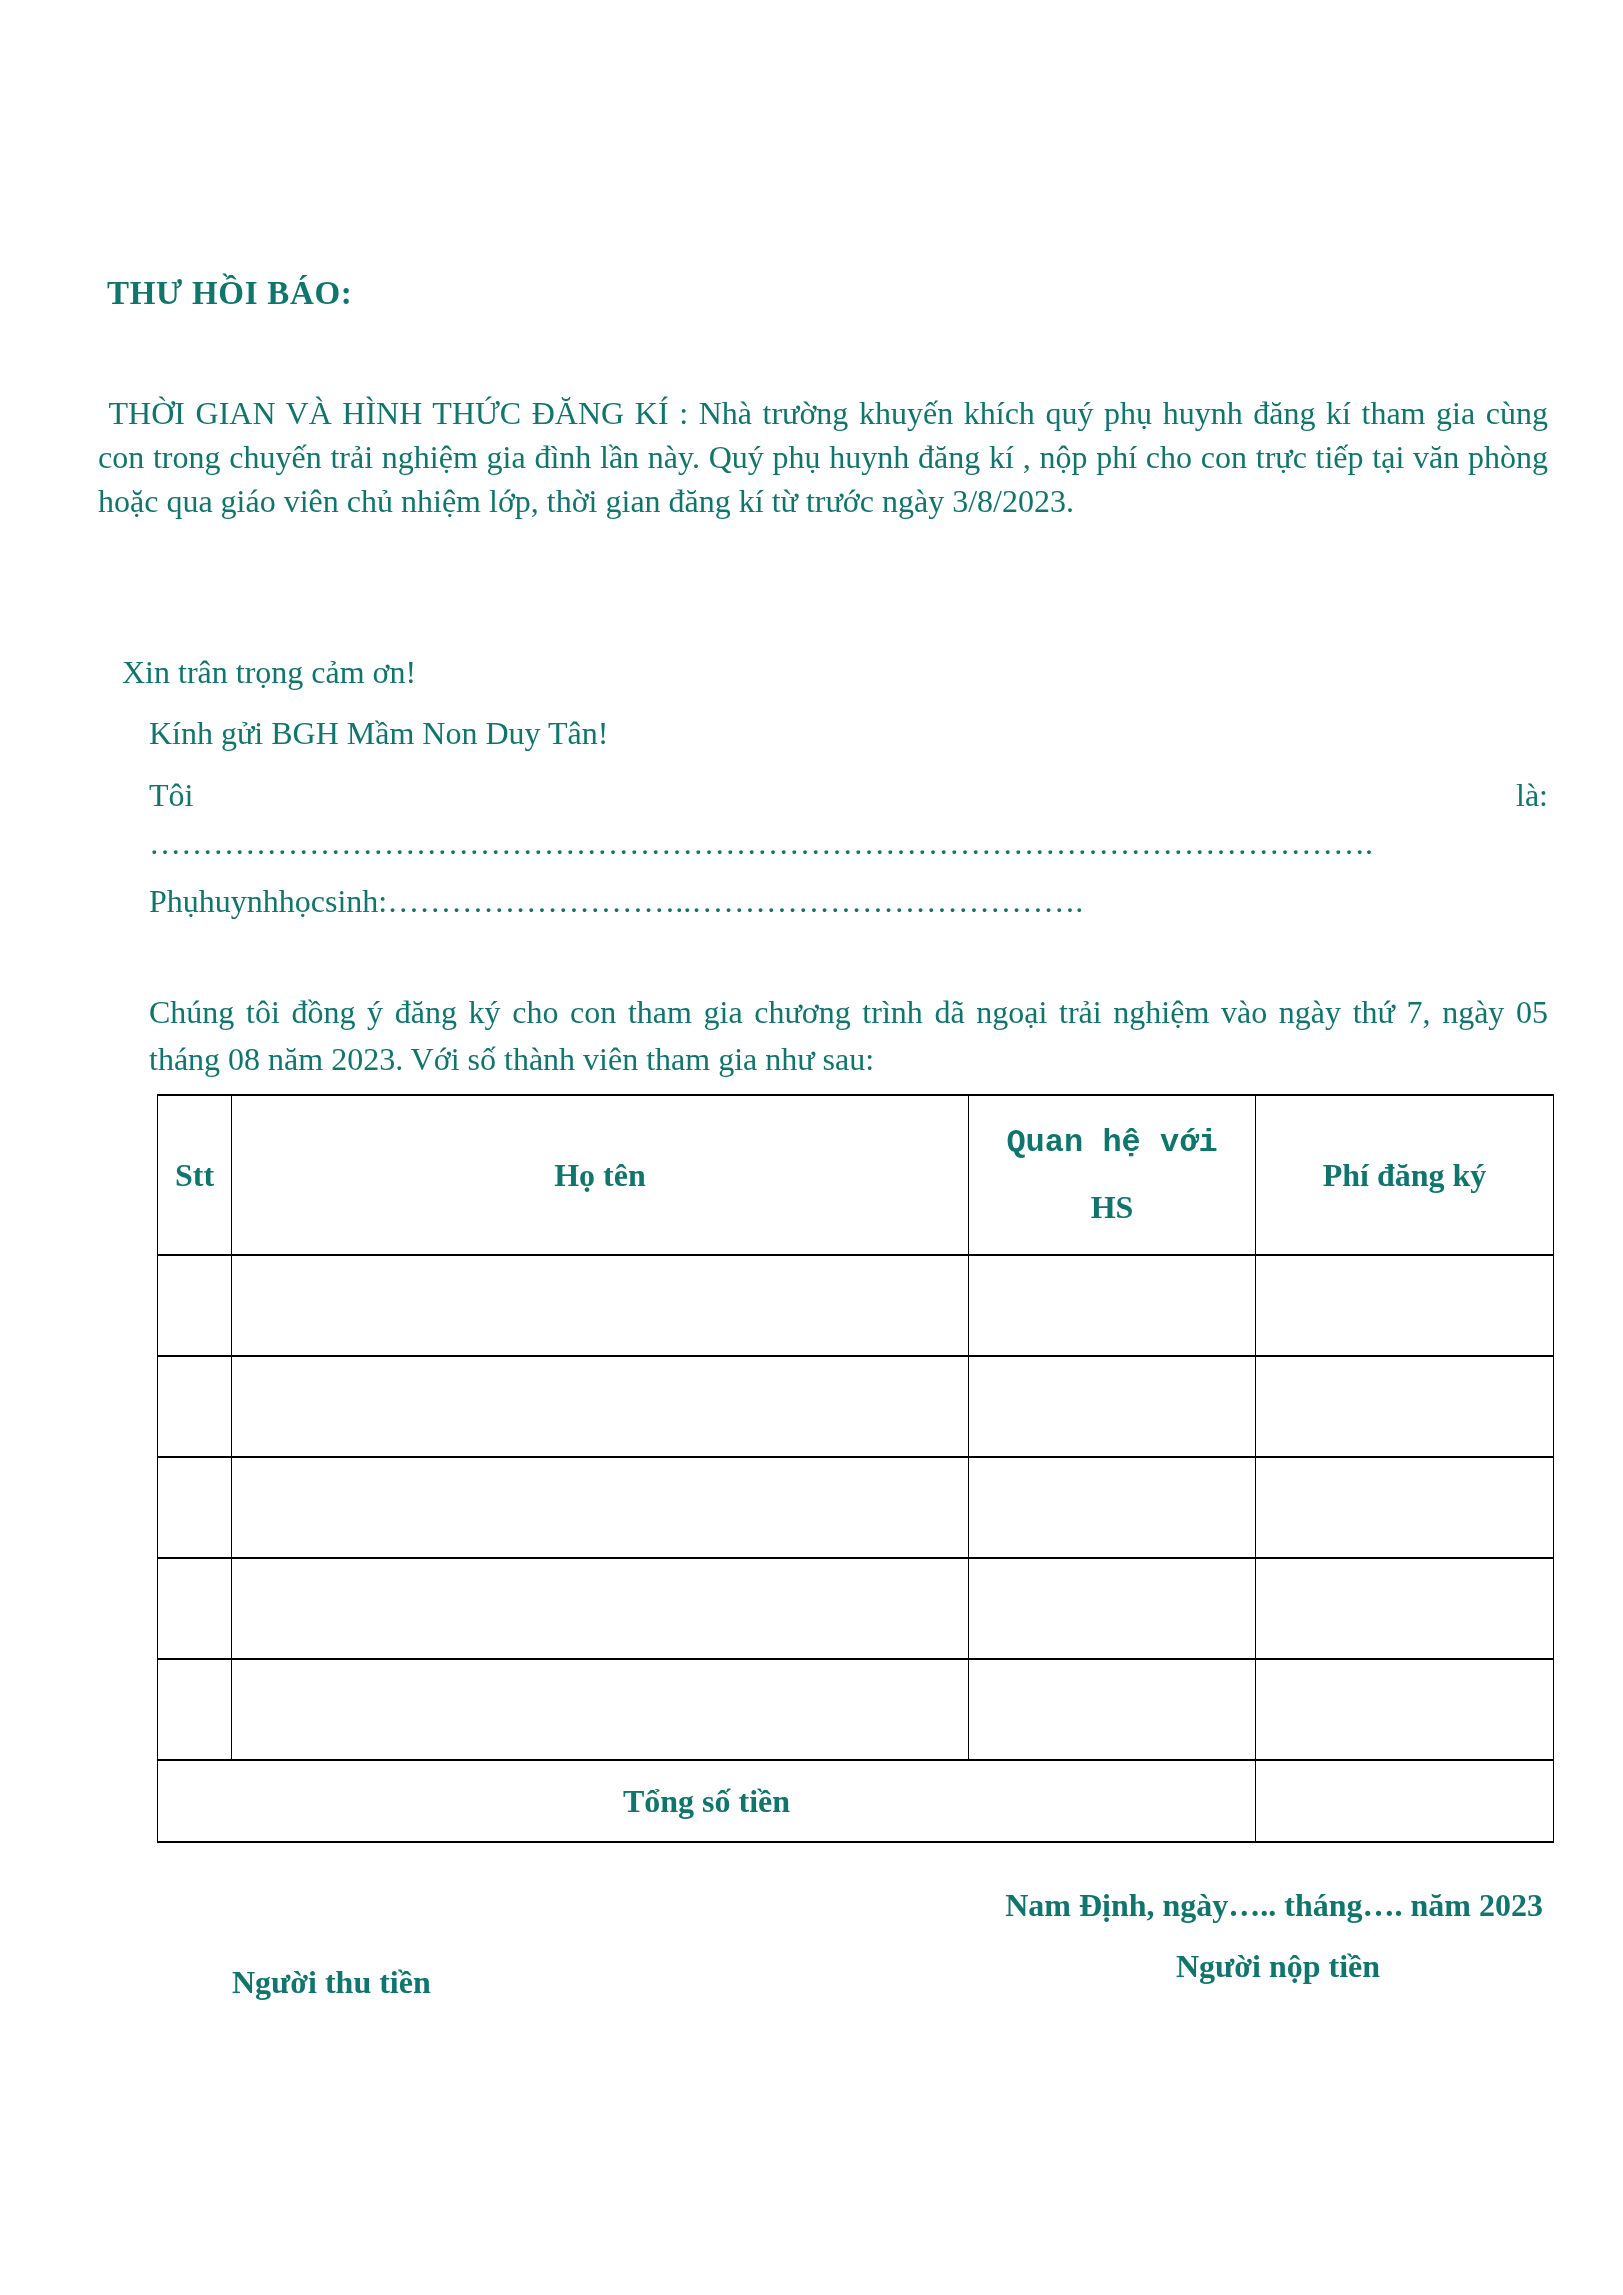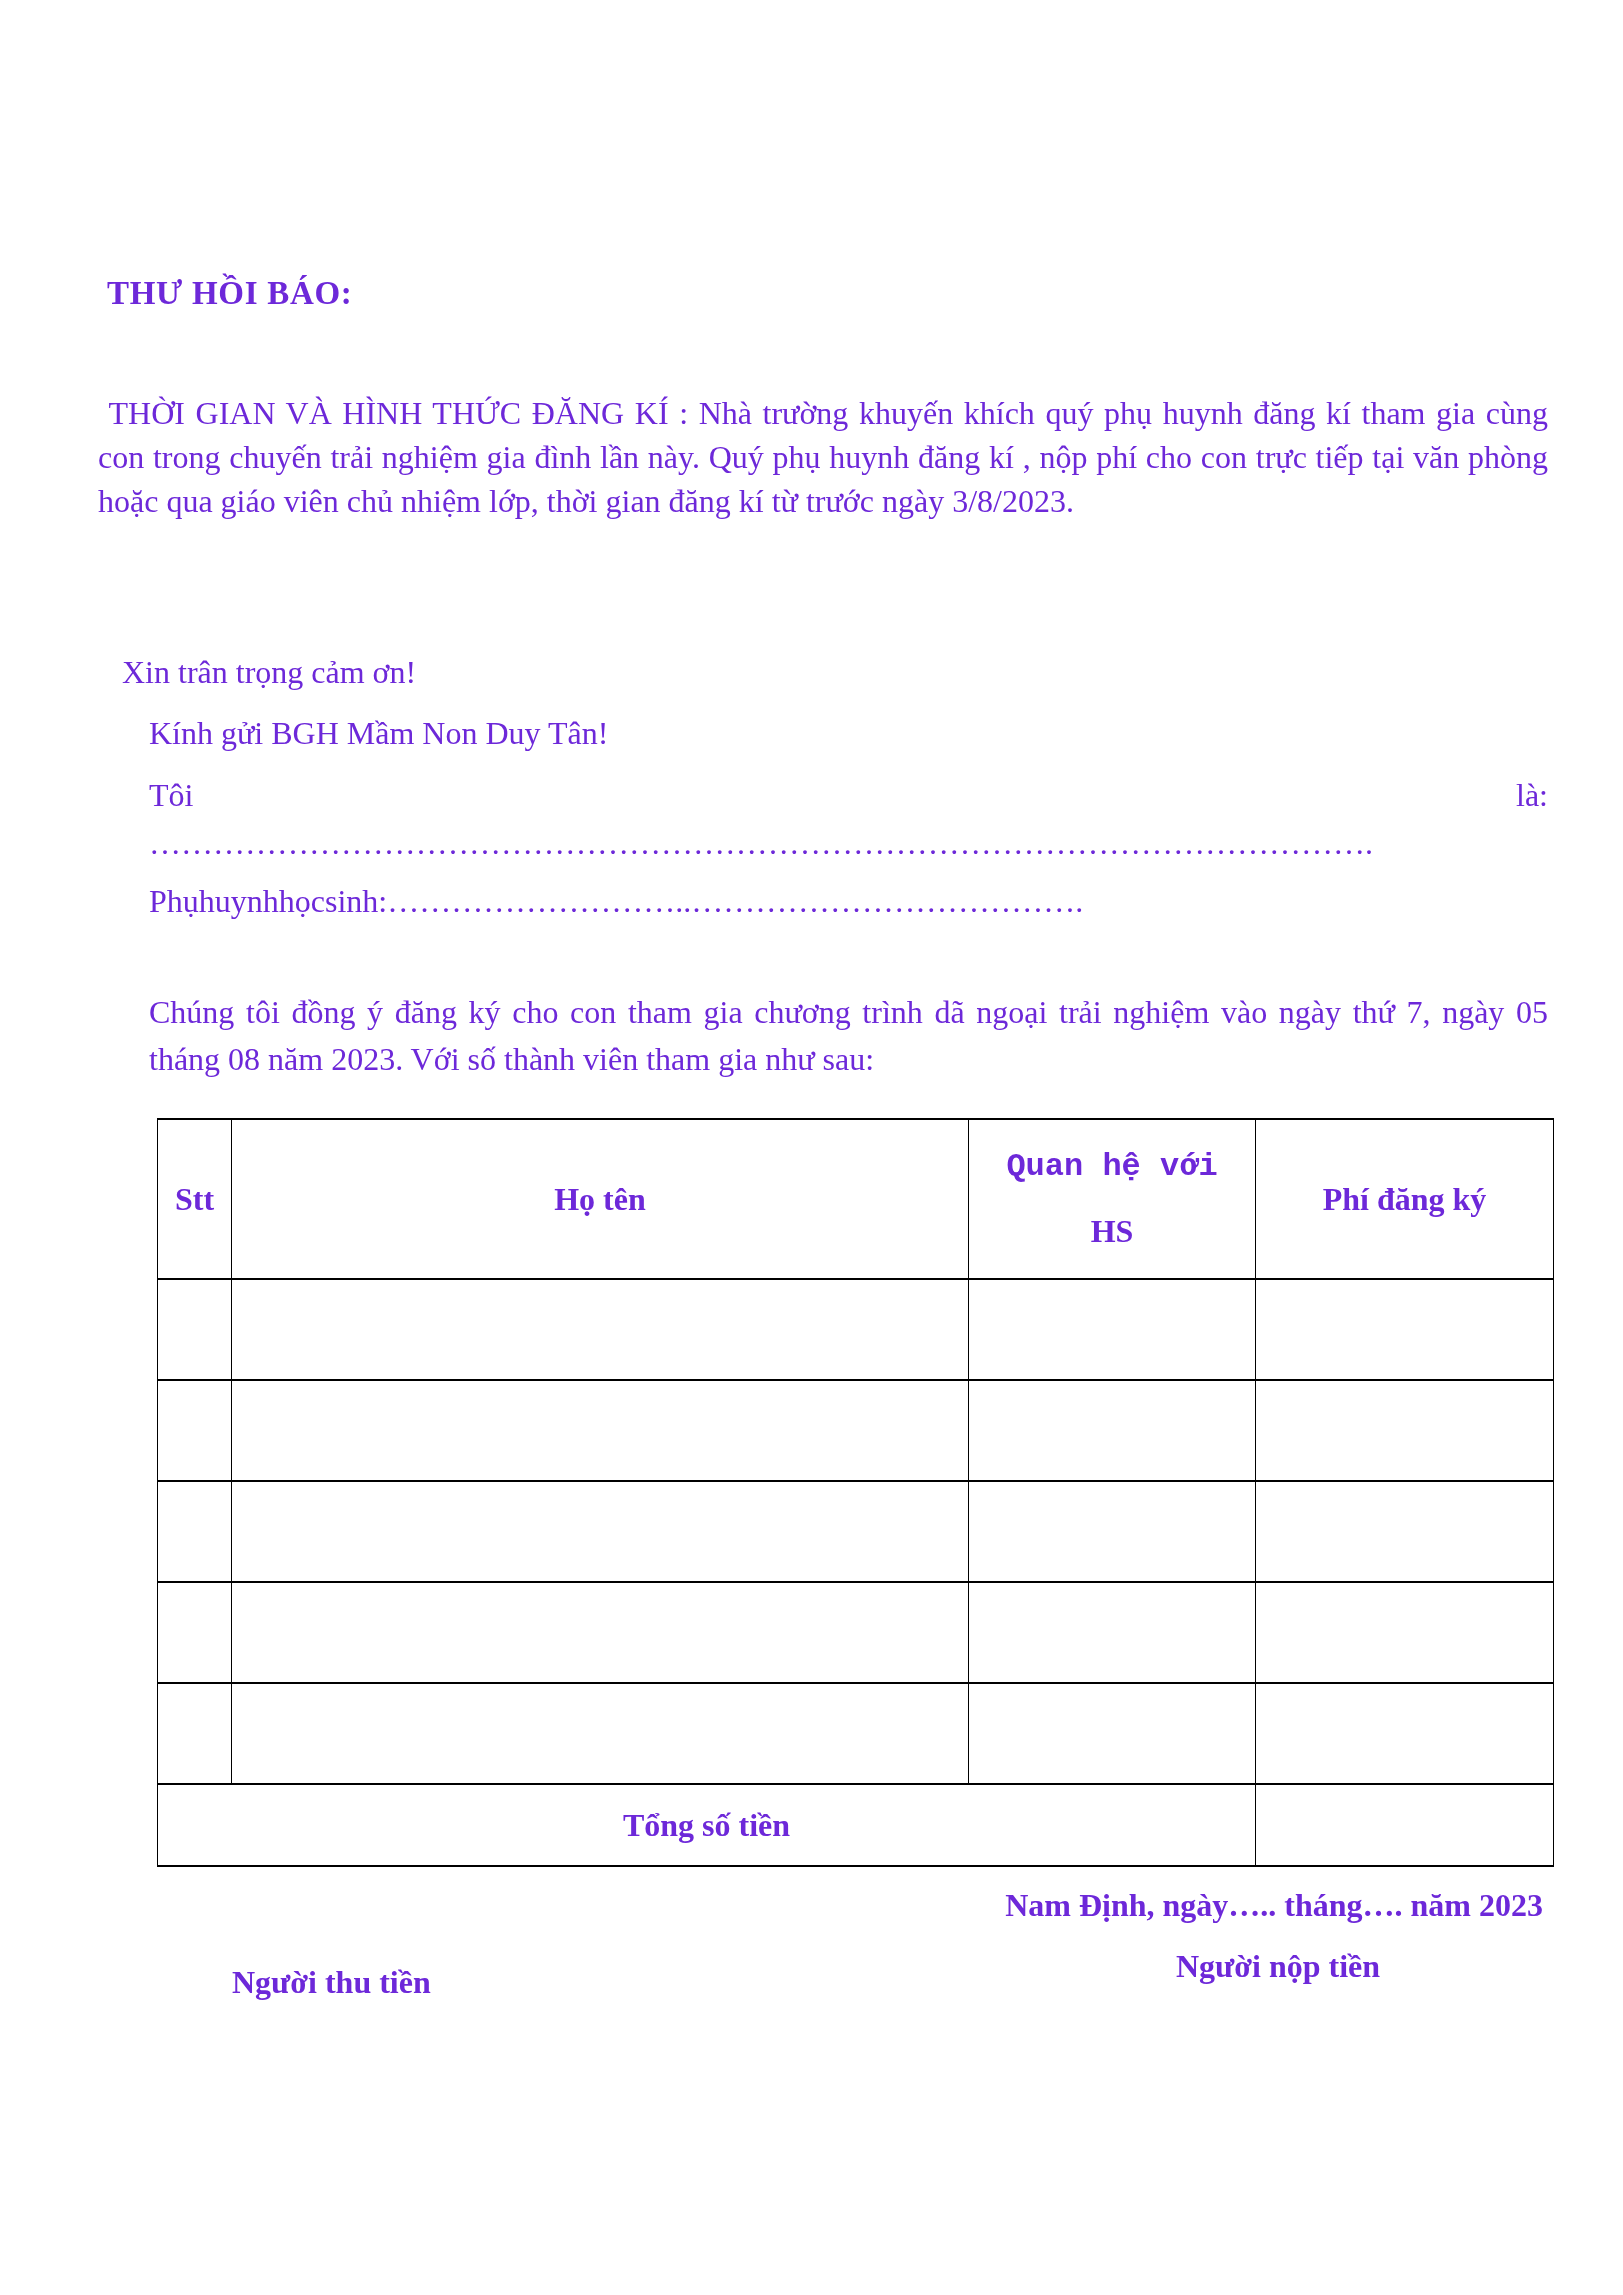--- a/index.html
+++ b/index.html
@@ -1,21 +1,21 @@
 <!DOCTYPE html>
 <html style="font-size:10.5px"><head>
 <meta charset="utf-8">
 <style>
   html, body { margin:0; padding:0; background:#ffffff; }
   .page {
     position: relative;
     width: 1623px;
     height: 2295px;
     background: #ffffff;
-    color: #6d28d9;
+    color: #0f766e;
     font-family: "Liberation Serif", "DejaVu Serif", serif;
     font-size: 32px;
     overflow: hidden;
     border-radius: 9px;
   }
   .abs { position: absolute; }
 
   .doc-title {
     top: 275px; left: 107px;
     font-size: 33px; font-weight: 700;
@@ -60,21 +60,20 @@
     text-align: justify;
     line-height: 47px;
   }
 
   .reg-table {
     position: absolute;
     top: 1094px; left: 157px;
     width: 1396px;
     border-collapse: collapse;
     table-layout: fixed;
-    margin-top: 24px;
   }
   .reg-table th, .reg-table td {
     border-left: 1.3px solid #000;
     border-right: 1.3px solid #000;
     border-top: 2px solid #000;
     border-bottom: 2px solid #000;
     vertical-align: middle;
     text-align: center;
     font-size: 32px;
     padding: 0;

